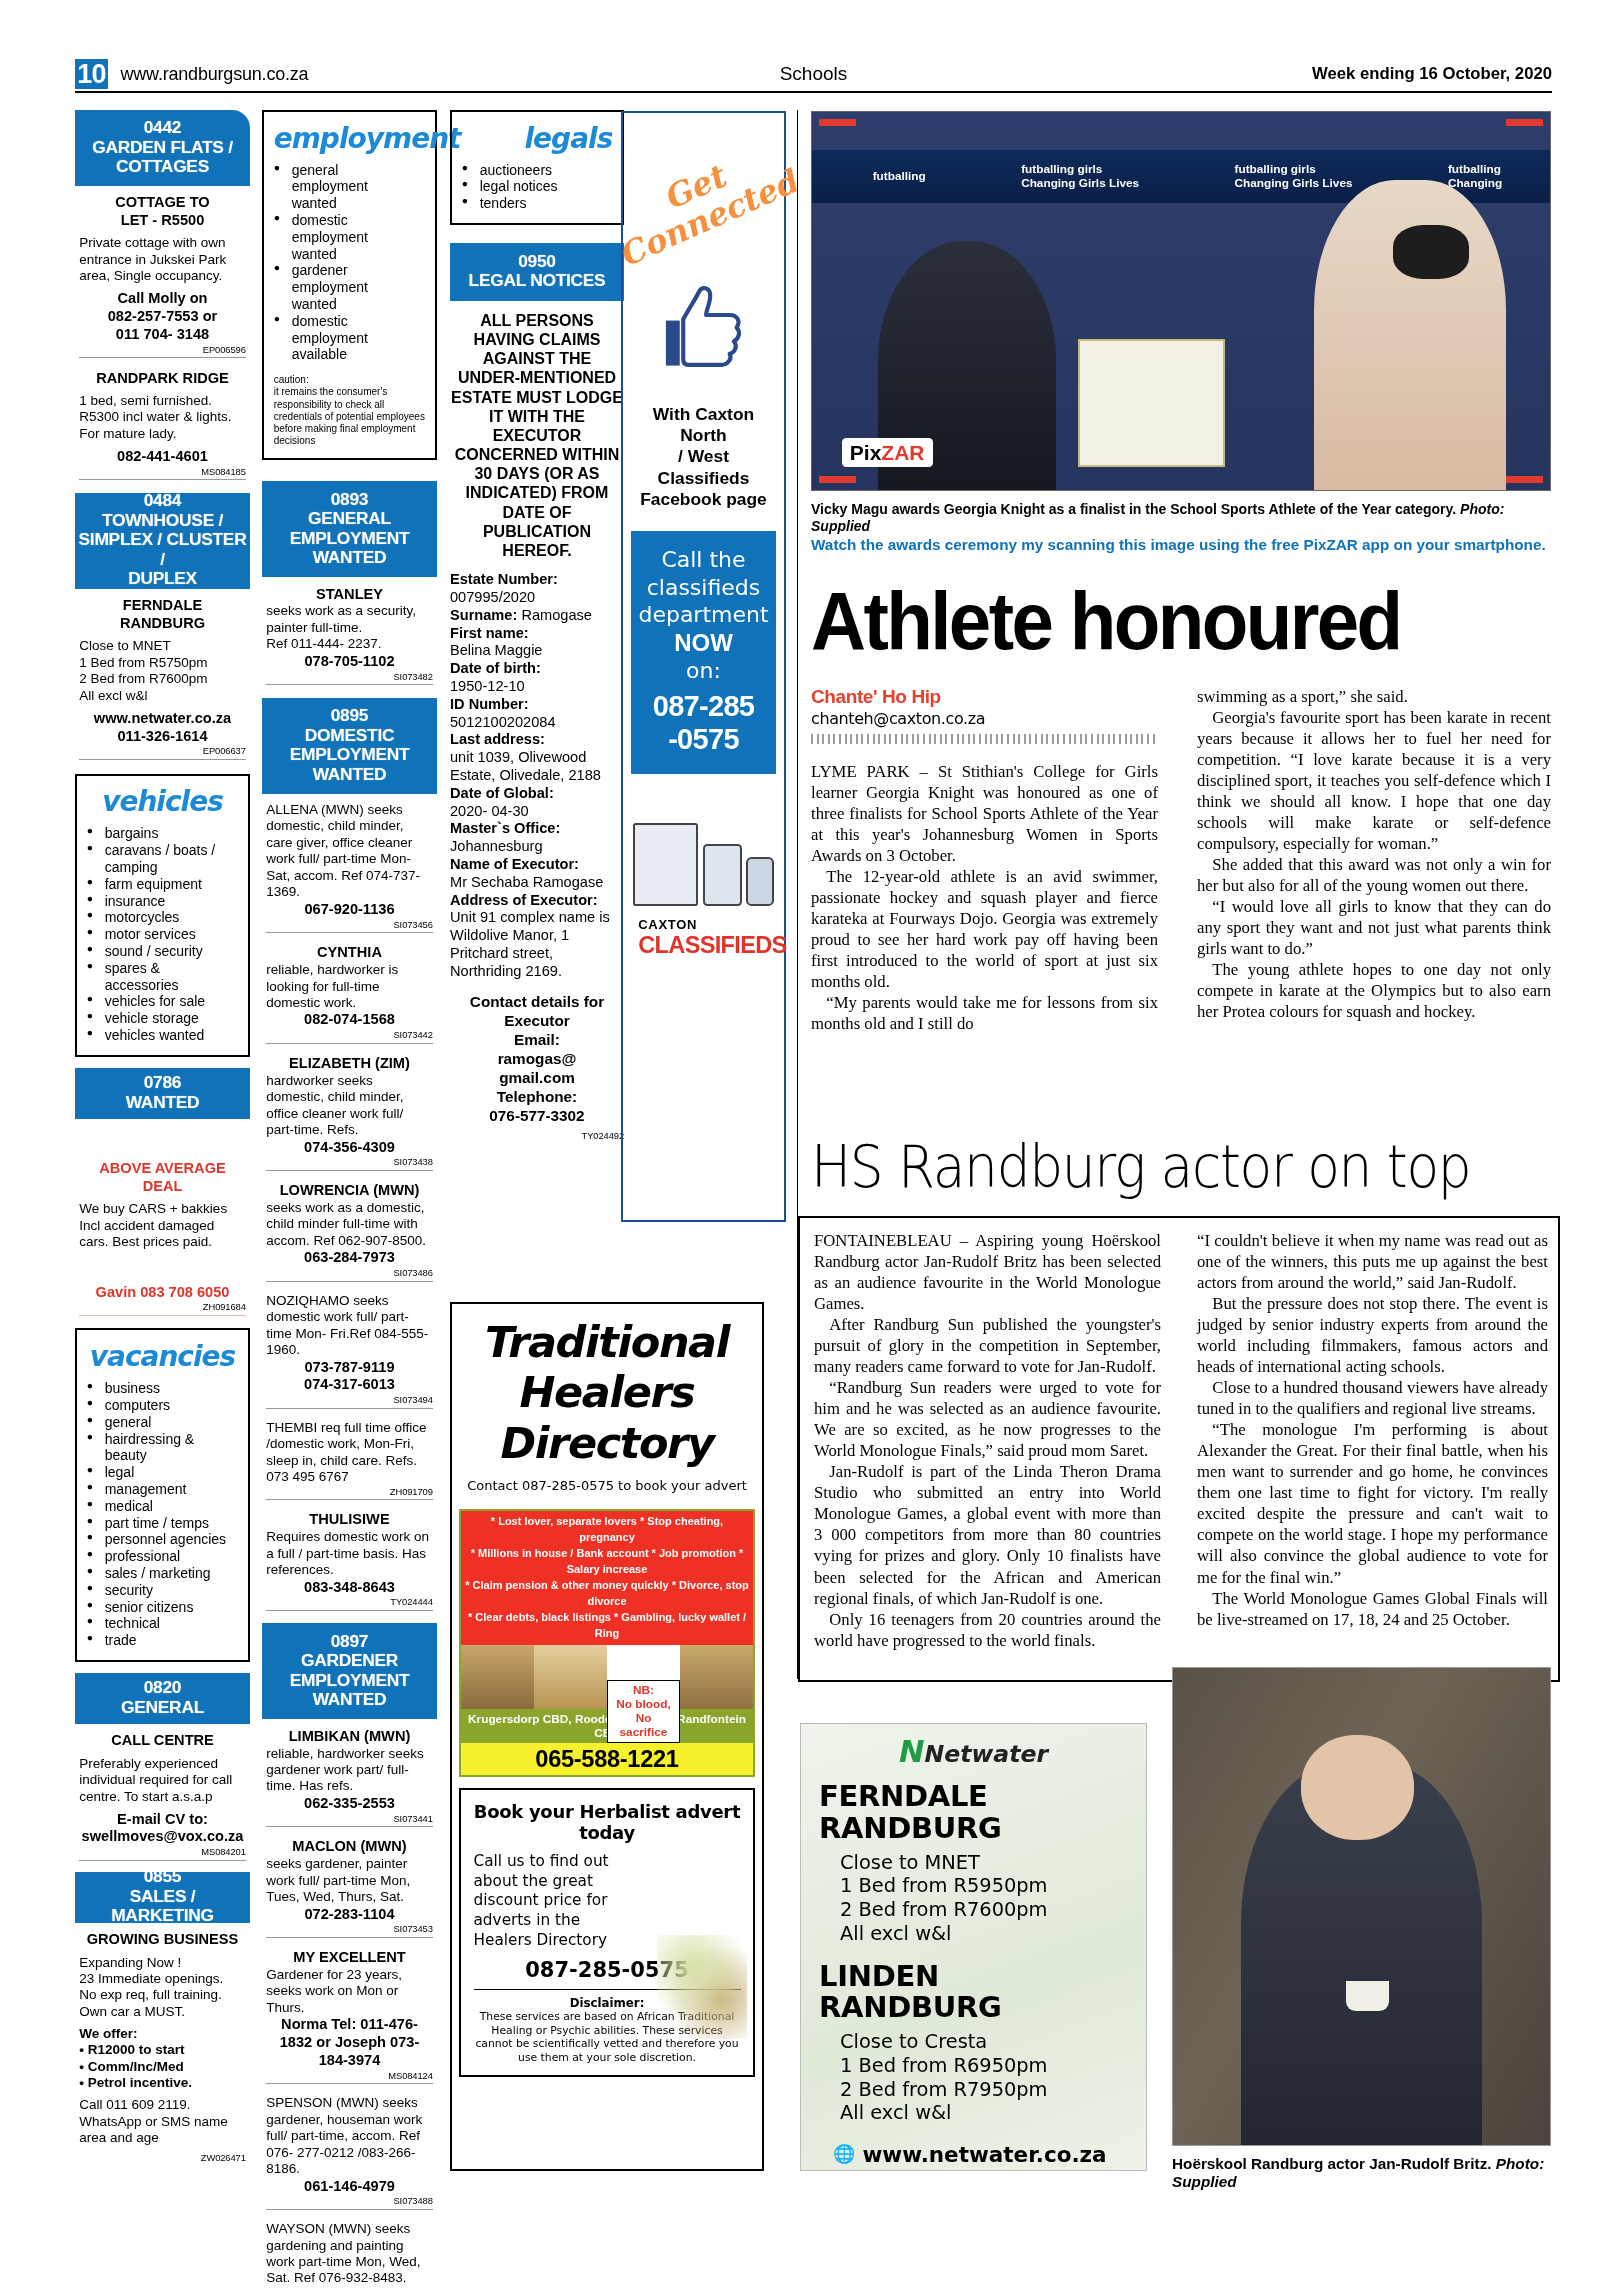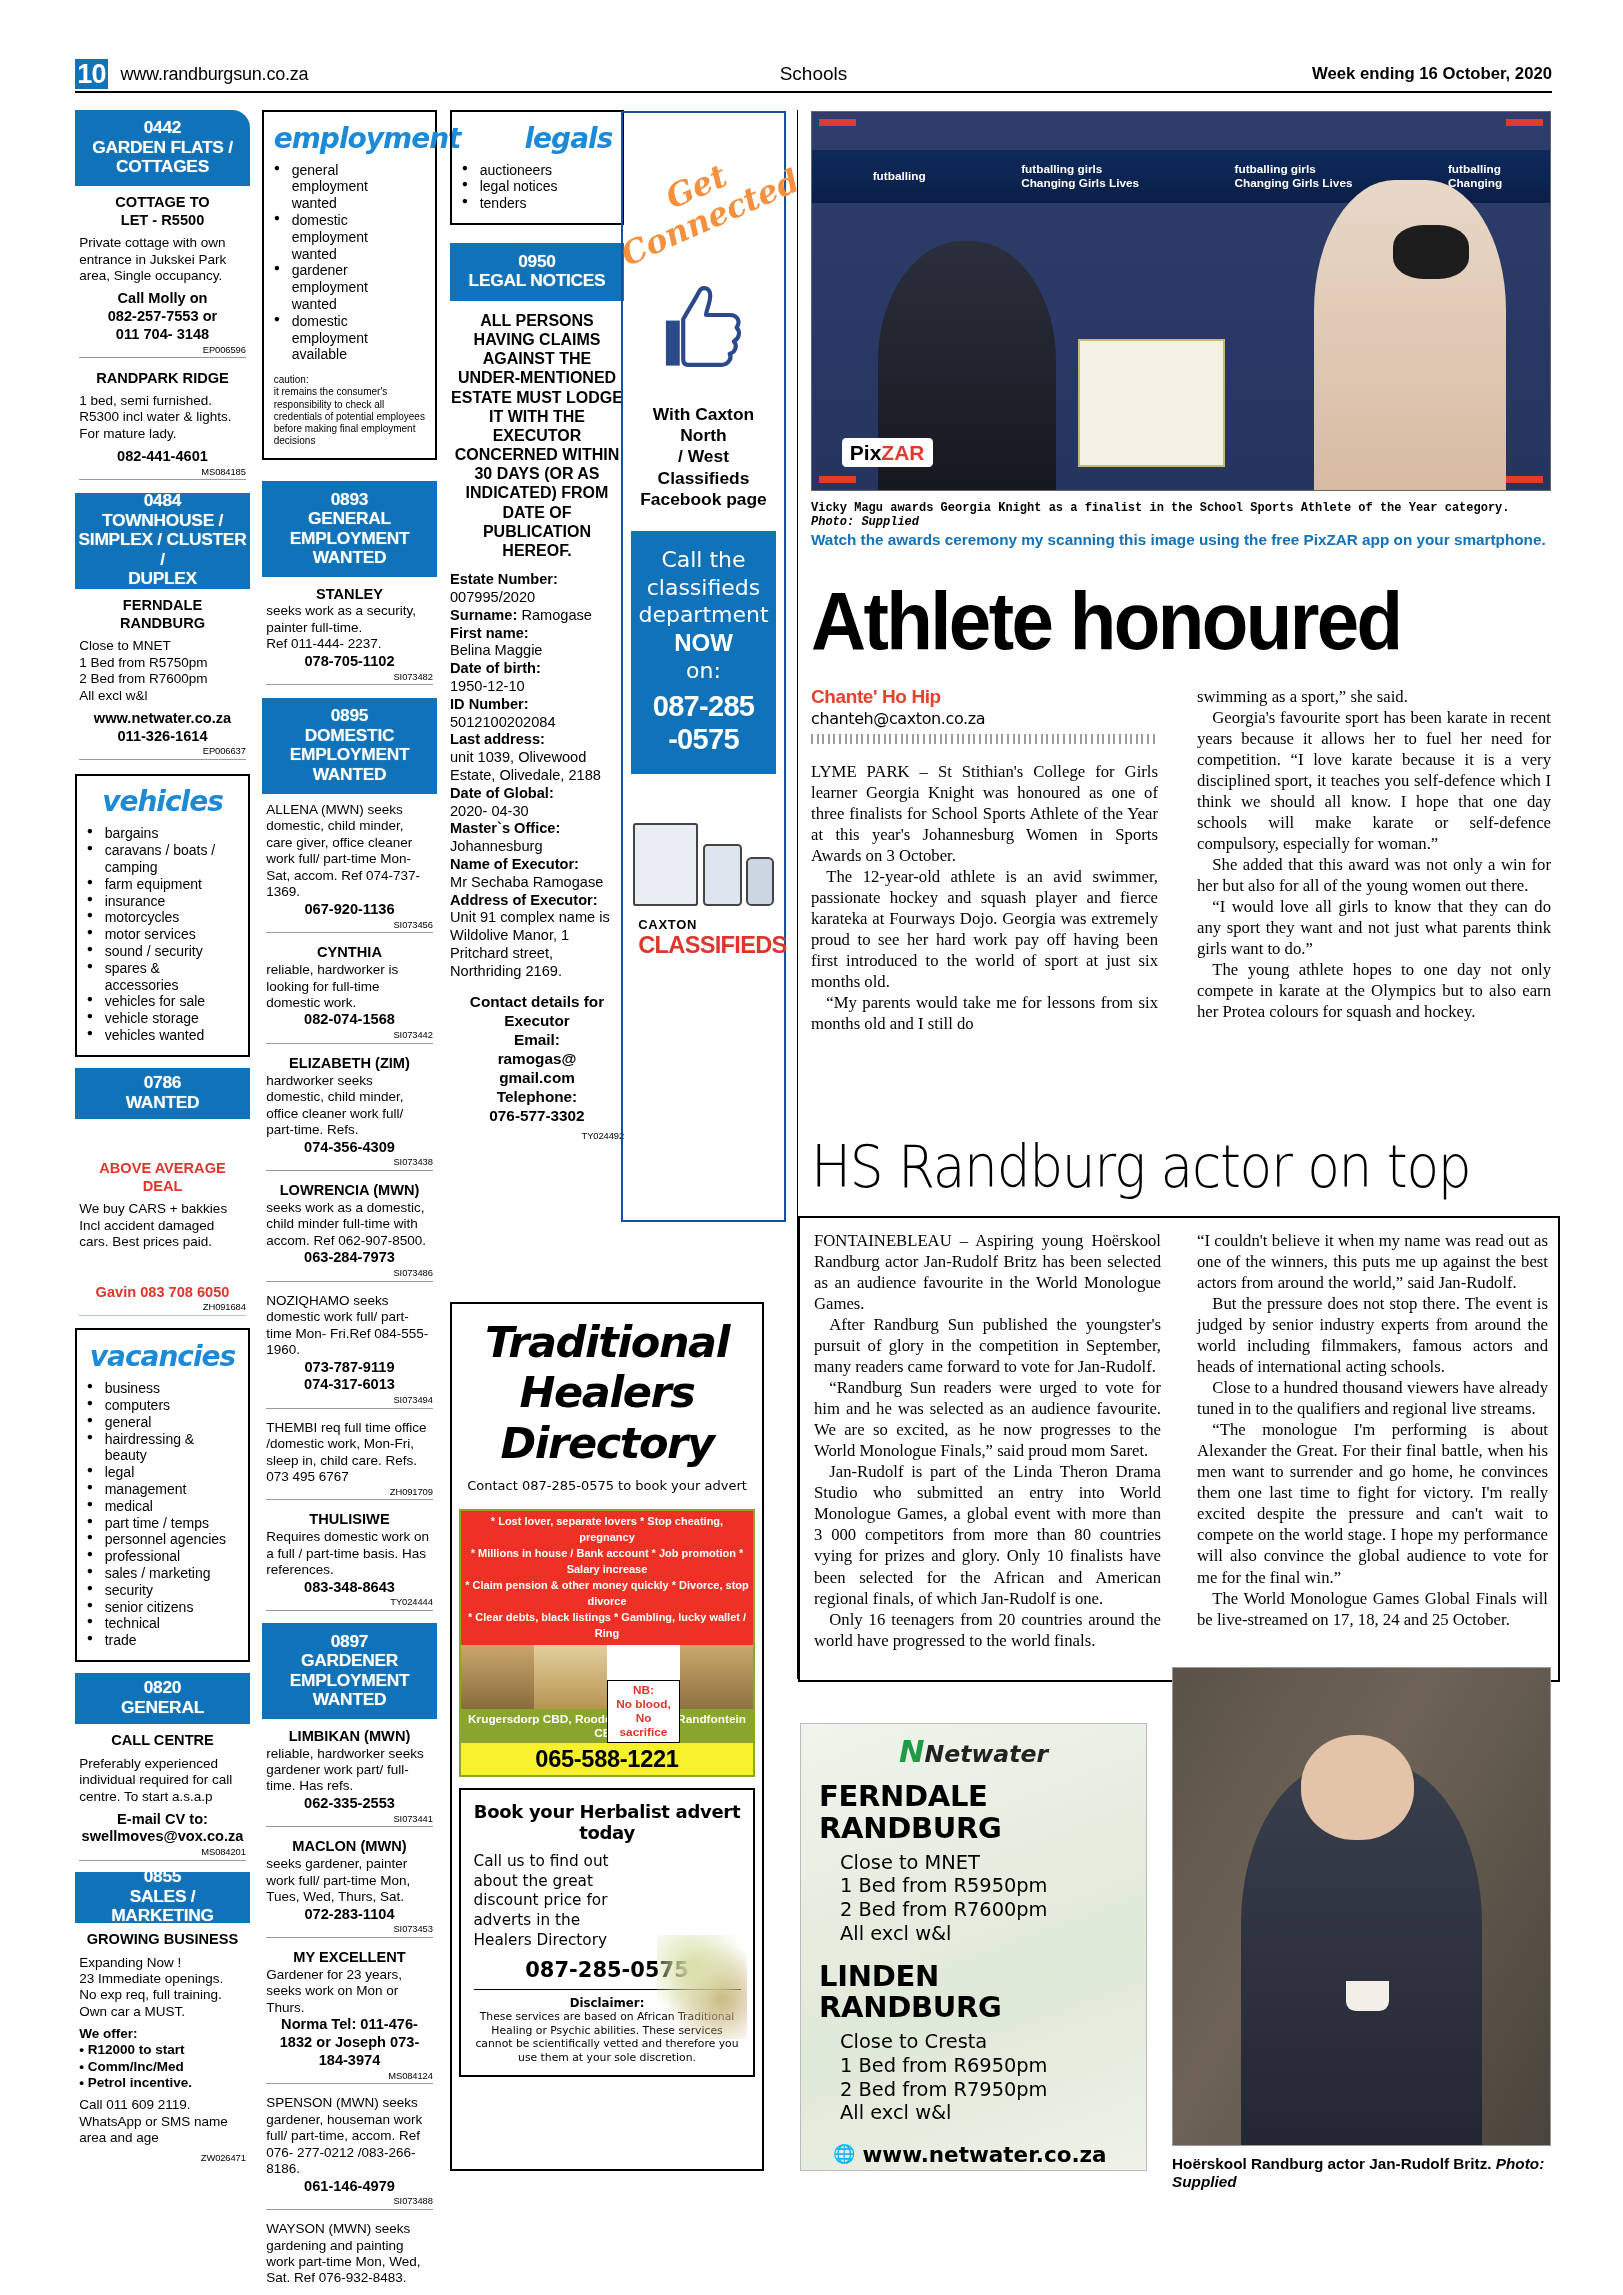--- a/index.html
+++ b/index.html
@@ -59,21 +59,21 @@
     transform:scaleX(.92); transform-origin:left center;
   }
   .byline{ color:#e8402a; font-weight:bold; font-size:19px; font-family:"Liberation Sans",sans-serif; letter-spacing:-0.4px;}
   .byemail{ font-size:16px; font-family:"DejaVu Sans",sans-serif; letter-spacing:-0.4px; margin-top:1.4px;}
   .tickrule{ height:9.7px; margin:5.6px 0 2.8px;
     background:repeating-linear-gradient(to right,#9b9b9b 0 2.1px,transparent 2.1px 5.6px); }
   .body-col{ font-family:"Liberation Serif", serif; font-size:16.7px; line-height:1.26; text-align:justify; }
   .body-col p{ text-indent:15.3px; }
   .body-col p.first{ text-indent:0; }
 
-  .photo-caption{ font-family:Liberation Mono, monospace; font-weight:bold; font-size:12px; line-height:1.2;}
+  .photo-caption{ font-family:Liberation Sans, sans-serif; font-weight:bold; font-size:14px; line-height:1.2;}
   .photo-caption .ital{ font-style:italic; }
   .pixzar-note{ color:#1072b8; font-weight:bold; font-size:15.3px; line-height:1.2; margin-top:1.4px;}
 
   .photo-frame{ border:0.7px solid #666; overflow:hidden; position:relative; }
   .bg-stage{ position:absolute; inset:0;
     background:linear-gradient(#2e3d6b,#26355f); }
   .banner-strip{ position:absolute; left:0; right:0; top:10%; height:14%;
      background:linear-gradient(#0e2a5c,#0a1f47); color:#fff; display:flex;
      align-items:center; justify-content:space-around; font-size:11.8px; font-weight:bold;
      font-family:"Liberation Sans",sans-serif;padding-left:13px; }

